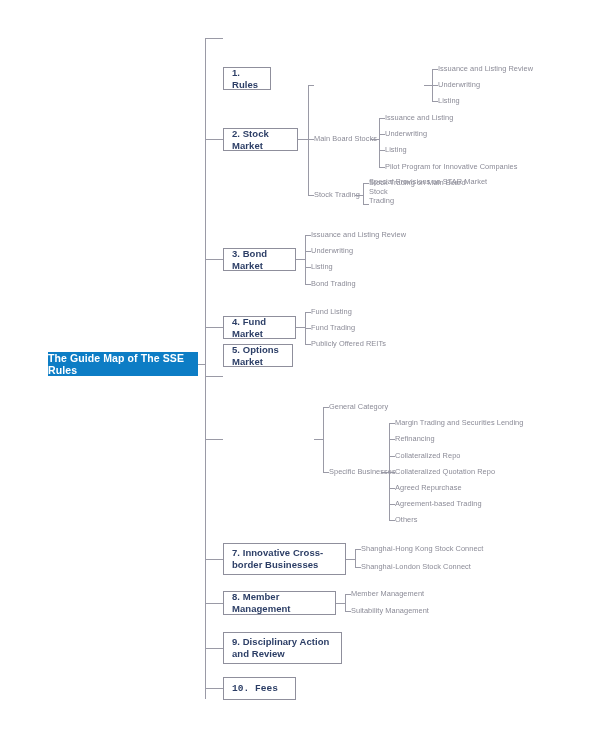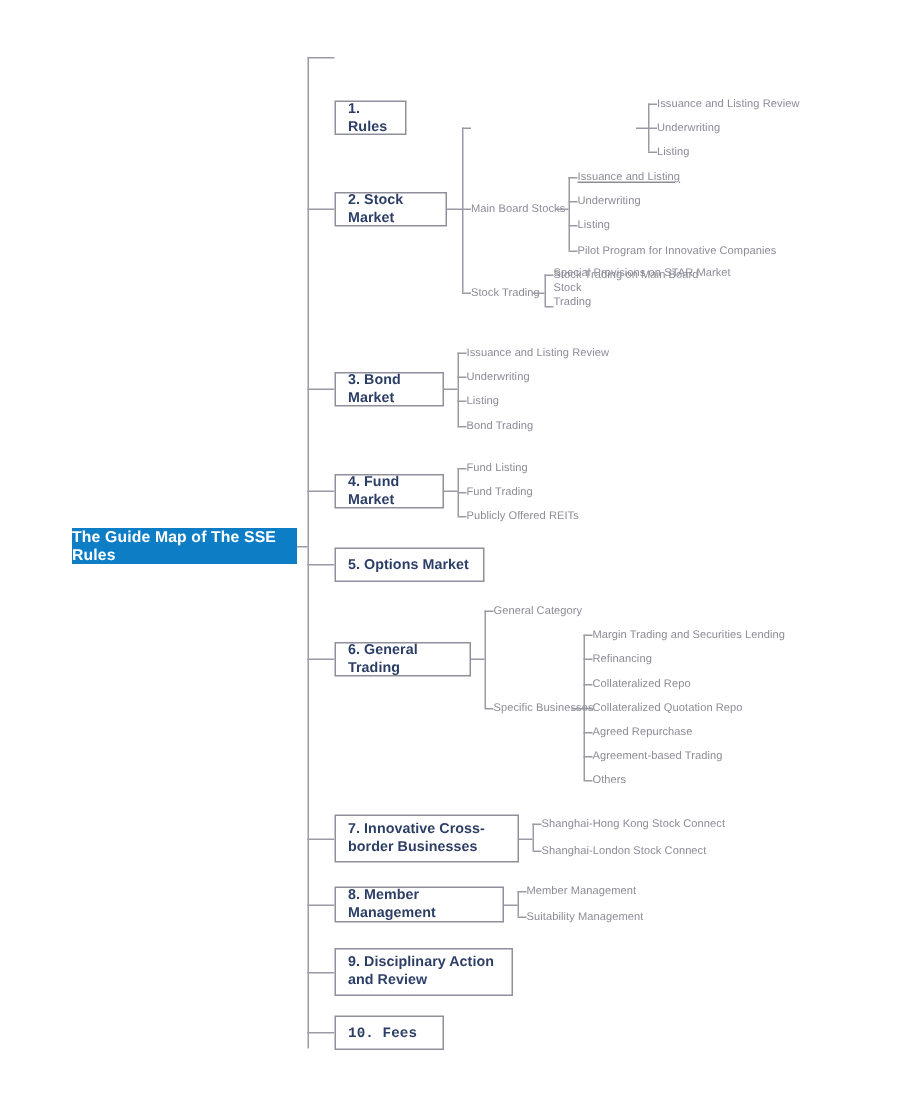--- a/index.html
+++ b/index.html
@@ -90,21 +90,21 @@
 
   <div class="hline" style="left:432px;top:101px;width:6px;"></div>
   <div class="leaf" style="left:438px;top:96px;">Listing</div>
 
   <div class="hline" style="left:308px;top:139px;width:6px;"></div>
   <div class="leaf" style="left:314px;top:134px;">Main Board Stocks</div>
   <div class="hline" style="left:371px;top:139px;width:8px;"></div>
   <div class="vline" style="left:379px;top:118px;height:49px;"></div>
 
   <div class="hline" style="left:379px;top:118px;width:6px;"></div>
-  <div class="leaf" style="left:385px;top:113px;text-decoration:underline;">Issuance and Listing</div>
+  <div class="leaf" style="left:385px;top:113px;">Issuance and Listing</div>
 
   <div class="hline" style="left:379px;top:134px;width:6px;"></div>
   <div class="leaf" style="left:385px;top:129px;">Underwriting</div>
 
   <div class="hline" style="left:379px;top:150px;width:6px;"></div>
   <div class="leaf" style="left:385px;top:145px;">Listing</div>
 
   <div class="hline" style="left:379px;top:167px;width:6px;"></div>
   <div class="leaf" style="left:385px;top:162px;">Pilot Program for Innovative Companies</div>
 
@@ -149,28 +149,25 @@
   <div class="hline" style="left:305px;top:312px;width:6px;"></div>
   <div class="leaf" style="left:311px;top:307px;">Fund Listing</div>
 
   <div class="hline" style="left:305px;top:328px;width:6px;"></div>
   <div class="leaf" style="left:311px;top:323px;">Fund Trading</div>
 
   <div class="hline" style="left:305px;top:344px;width:6px;"></div>
   <div class="leaf" style="left:311px;top:339px;">Publicly Offered REITs</div>
 
   <div class="hline" style="left:205px;top:376px;width:18px;"></div>
-  <div class="l1-node" style="left:223px;top:365px;width:100px;height:23px;">
+  <div class="l1-node" style="left:223px;top:344px;width:70px;height:23px;">
     <span>5. Options Market</span>
   </div>
 
   <div class="hline" style="left:205px;top:439px;width:18px;"></div>
-  <div class="l1-node" style="left:223px;top:428px;width:91px;height:23px;">
-    <span>6. General Trading</span>
-  </div>
   <div class="hline" style="left:314px;top:439px;width:9px;"></div>
   <div class="vline" style="left:323px;top:407px;height:65px;"></div>
 
   <div class="hline" style="left:323px;top:407px;width:6px;"></div>
   <div class="leaf" style="left:329px;top:402px;">General Category</div>
 
   <div class="hline" style="left:323px;top:472px;width:6px;"></div>
   <div class="leaf" style="left:329px;top:467px;">Specific Businesses</div>
   <div class="hline" style="left:381px;top:472px;width:8px;"></div>
   <div class="vline" style="left:389px;top:423px;height:97px;"></div>

